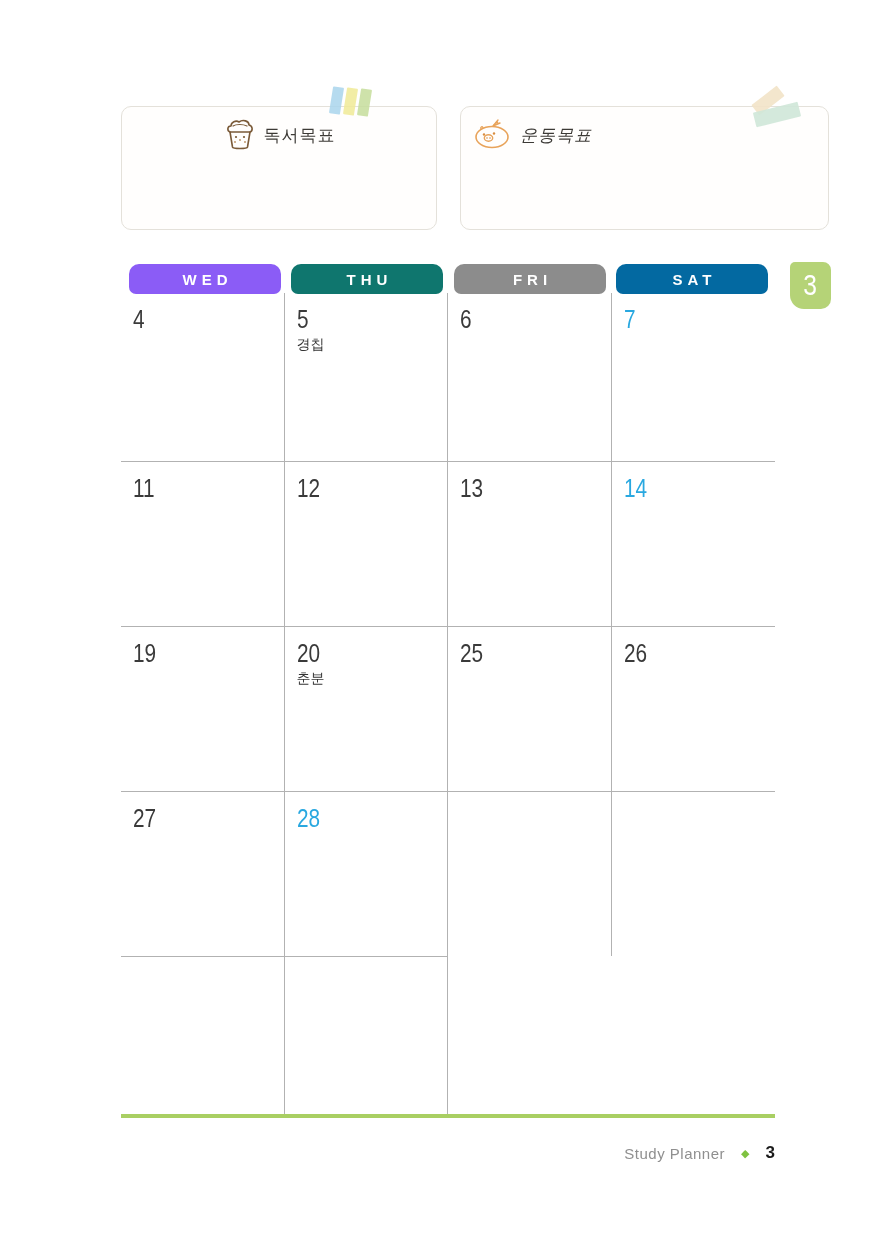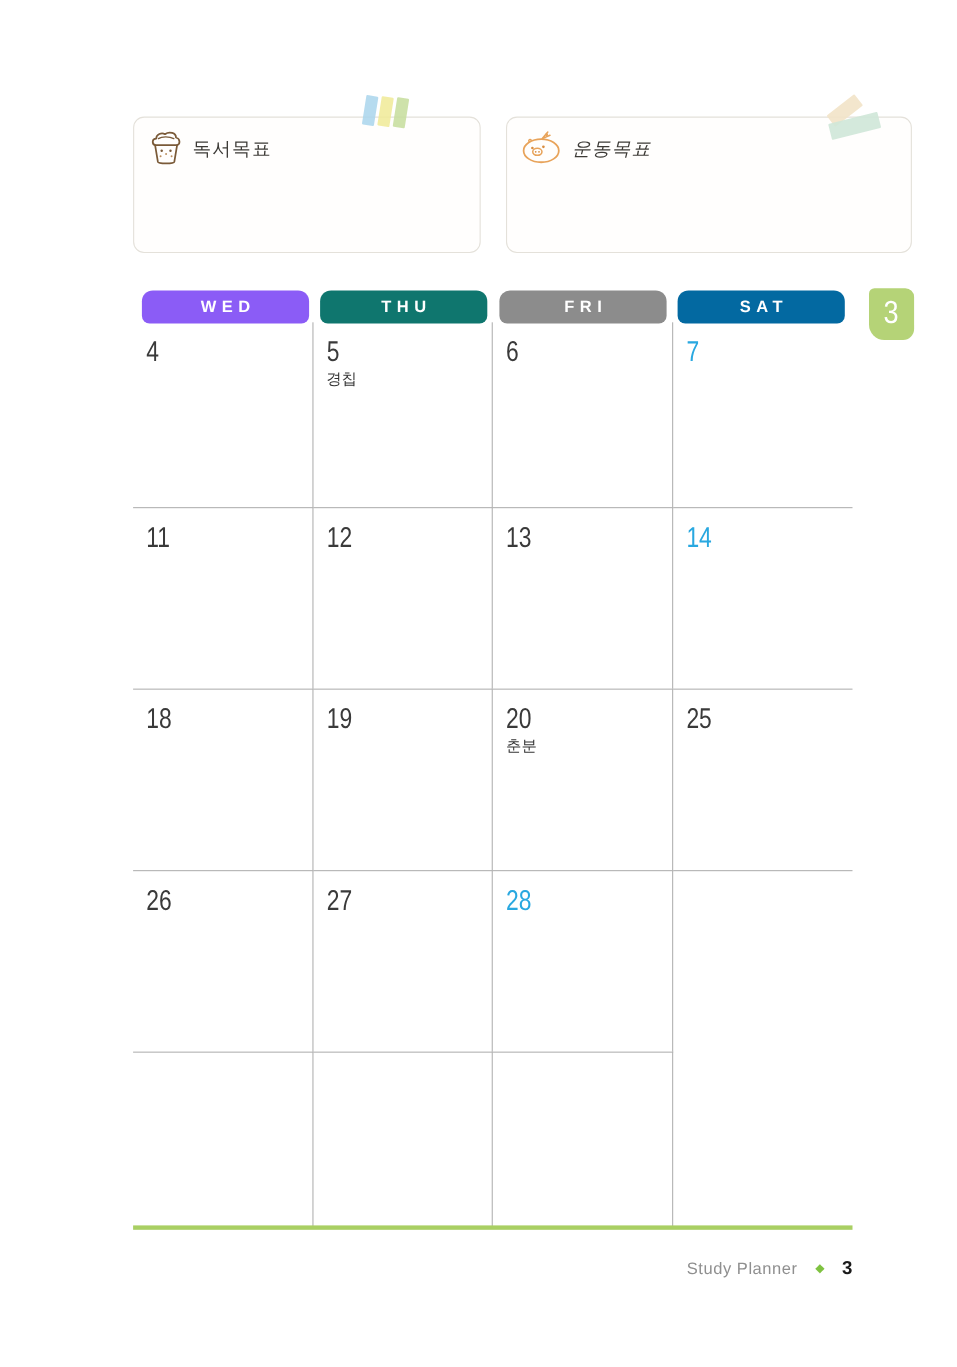--- a/index.html
+++ b/index.html
@@ -9,21 +9,21 @@
     position:relative; width:870px; height:1243px; background:#ffffff;
     overflow:hidden; margin:0 auto;
   }
 
   
   .goal-box {
     position:absolute; top:106px; height:124px;
     border:1px solid #e4e1da; border-radius:10px; background:#fffefd;
     padding:9px 12px; display:flex; align-items:flex-start; gap:7px;
   }
-  .goal-box.reading { left:121px; width:316px; }
+  .goal-box.reading { left:121px; width:316px;justify-content:center; }
   .goal-box.exercise { left:460px; width:369px;font-style:italic; }
   .goal-label {
     font-size:17px; color:#3c3a36; letter-spacing:1px; margin-top:8px; font-weight:500;
   }
   .goal-icon { margin-top:2px; }
 
   
   .tape-strip { position:absolute; width:11px; height:27px; opacity:.85; border-radius:1px; }
   .tape-blue   { left:331px; top:87px;  background:#a9d5ec; transform:rotate(9deg); }
   .tape-yellow { left:345px; top:88px;  background:#f0ea97; transform:rotate(9deg); }
@@ -139,21 +139,20 @@
 
   <div class="grid" id="calendar-grid">
       <div class="cell"><div class="date-num">4</div></div>
       <div class="cell"><div class="date-num">5</div><div class="date-note">경칩</div></div>
       <div class="cell"><div class="date-num">6</div></div>
       <div class="cell sat"><div class="date-num">7</div></div>
       <div class="cell"><div class="date-num">11</div></div>
       <div class="cell"><div class="date-num">12</div></div>
       <div class="cell"><div class="date-num">13</div></div>
       <div class="cell sat"><div class="date-num">14</div></div>
-      <div class="cell"><div class="date-num">18</div></div>
       <div class="cell"><div class="date-num">19</div></div>
       <div class="cell"><div class="date-num">20</div><div class="date-note">춘분</div></div>
       <div class="cell"><div class="date-num">25</div></div>
       <div class="cell"><div class="date-num">26</div></div>
       <div class="cell"><div class="date-num">27</div></div>
       <div class="cell sat"><div class="date-num">28</div></div>
       <div class="cell"></div>
       <div class="cell"></div>
       <div class="cell"></div>
       <div class="cell"></div>

